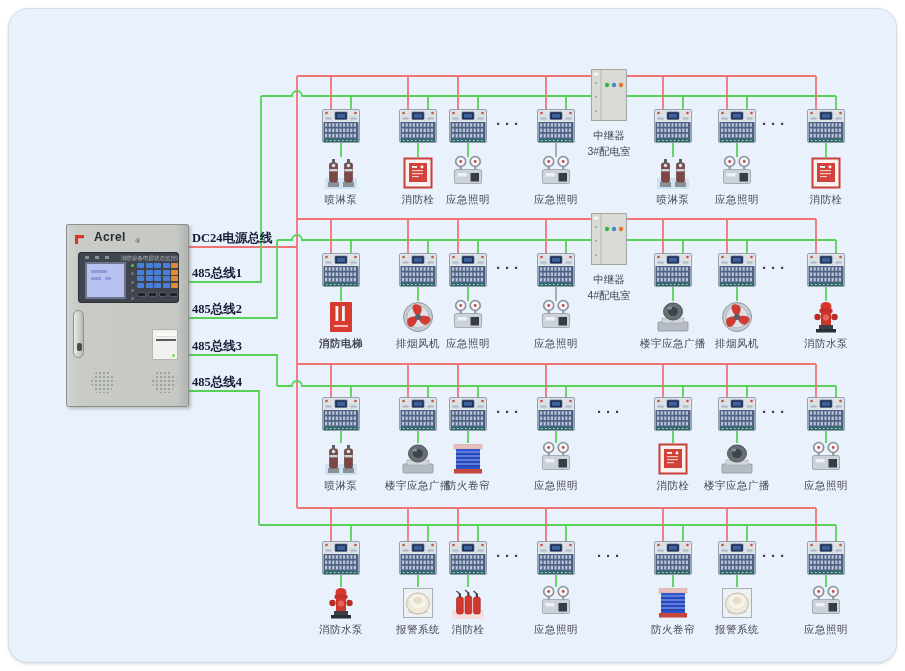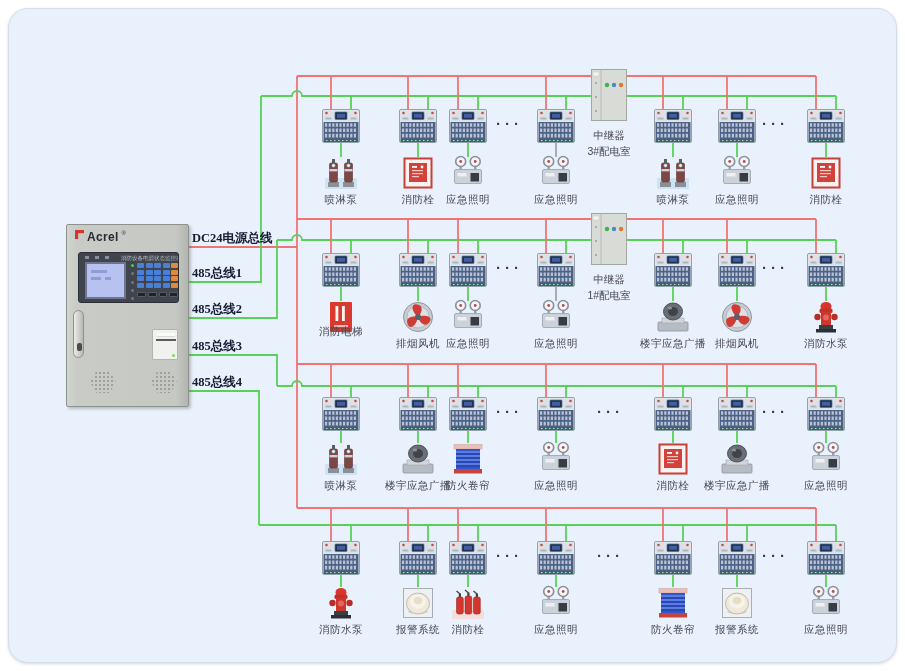--- a/index.html
+++ b/index.html
@@ -16,21 +16,21 @@
   .rep-label{position:absolute;width:80px;text-align:center;font-size:10.5px;
     color:#474750;line-height:13px}
   .bus-label{position:absolute;font-family:"Liberation Serif","DejaVu Serif",serif;
     font-weight:bold;font-size:12.5px;color:#141b33;white-space:nowrap}
   .dots{position:absolute;font-weight:bold;font-size:15px;color:#3c3c42;letter-spacing:4px}
 
   
   #panel{position:absolute;left:57px;top:215px;width:123px;height:183px;
     background:linear-gradient(90deg,#d2d4cf 0%,#c9cbc6 8%,#c6c8c3 90%,#b2b4af 100%);
     border:1px solid #8f928c;border-radius:2px;box-shadow:2px 2px 3px rgba(90,95,90,.35)}
-  .brand{position:absolute;left:8px;top:5px;height:14px;display:flex;align-items:flex-start;gap:3px}
+  .brand{position:absolute;left:8px;top:5px;height:14px;display:flex;align-items:flex-end;gap:10px}
   .brand-mark{width:9px;height:9px;background:#d5352c;display:inline-block;
     clip-path:polygon(0 0,100% 0,100% 35%,35% 35%,35% 100%,0 100%)}
   .brand-text{font-weight:bold;font-size:12px;color:#272c34;letter-spacing:.3px}
   .brand sup{font-size:6px;color:#272c34;vertical-align:top}
   .bezel{position:absolute;left:11px;top:27px;width:101px;height:51px;background:#40454d;
     border:1px solid #2b2f35;border-radius:3px}
   .bezel-title{position:absolute;left:42px;top:2px;width:57px;font-size:5.5px;
     color:#b7bdc6;white-space:nowrap;overflow:hidden}
   .bezel-screws{position:absolute;left:6px;top:3px;width:30px;height:3px;
     background:repeating-linear-gradient(90deg,#8a9099 0 4px,transparent 4px 10px)}
@@ -481,21 +481,21 @@
   </g>
   <rect x="1.5" y="30" width="35" height="3" fill="#2e6b66"></rect>
   <line x1="4" y1="31.5" x2="34" y2="31.5" stroke="#bcd8d2" stroke-width="1" stroke-dasharray="1.5 2.5"></line>
 </svg></div>
         <div class="node" style="left: 314px; top: 290px;"><svg viewBox="0 0 36 36" width="36" height="36">
             <rect x="7" y="3" width="22" height="30" rx="1" fill="#d93a30"></rect>
   <rect x="12.5" y="7" width="2.8" height="15" fill="#ffffff" opacity="0.95"></rect>
   <rect x="19" y="7" width="2.8" height="15" fill="#ffffff" opacity="0.95"></rect>
   <rect x="11" y="26" width="14" height="2" fill="#f6b9b4"></rect>
           </svg></div>
-        <div class="dev-label" style="left: 284px; top: 316px;">消防电梯</div>
+        <div class="dev-label" style="left: 284px; top: 328px; font-weight: bold;">消防电梯</div>
         <div class="node" style="left: 390px; top: 244px;"><svg viewBox="0 0 38 34" width="38" height="34">
   <rect x="0.5" y="0.5" width="37" height="33" rx="1.5" fill="#e6eaef" stroke="#95a0ac"></rect>
   <rect x="1.5" y="1.5" width="35" height="11" fill="#dce1e8"></rect>
   <circle cx="4.5" cy="4" r="1.3" fill="#cc4a42"></circle>
             <circle cx="33.5" cy="4" r="1.3" fill="#cc4a42"></circle>
   <rect x="13" y="3" width="12" height="7.5" rx="0.8" fill="#20304e" stroke="#5b6b8c" stroke-width="0.7"></rect>
   <rect x="15" y="4.8" width="8" height="4" fill="#3d5fa3"></rect>
   <rect x="3.5" y="8.5" width="6" height="2" fill="#aeb6c0"></rect>
             <rect x="28.5" y="8.5" width="6" height="2" fill="#aeb6c0"></rect>
   <rect x="1.5" y="13" width="35" height="17" fill="#4d6186"></rect>
@@ -584,21 +584,21 @@
   <line x1="10" y1="1" x2="10" y2="51" stroke="#b8bab4"></line>
   <rect x="2" y="3" width="6" height="4" fill="#f2f2ef" stroke="#c8c8c2" stroke-width="0.5"></rect>
   <circle cx="5" cy="14" r="1" fill="#9a9c96"></circle>
             <circle cx="5" cy="28" r="1" fill="#9a9c96"></circle>
             <circle cx="5" cy="42" r="1" fill="#9a9c96"></circle>
   <circle cx="16" cy="16" r="2.2" fill="#3cb44a"></circle>
             <circle cx="23" cy="16" r="2.2" fill="#4f86c6"></circle>
             <circle cx="30" cy="16" r="2.2" fill="#e0762e"></circle>
 </svg></div>
         <div class="rep-label" style="left: 560px; top: 264px;">中继器</div>
-        <div class="rep-label" style="left: 560px; top: 280px;">1#配电室</div>
+        <div class="rep-label" style="left: 560px; top: 280px;">4#配电室</div>
         <div class="node" style="left: 645px; top: 244px;"><svg viewBox="0 0 38 34" width="38" height="34">
   <rect x="0.5" y="0.5" width="37" height="33" rx="1.5" fill="#e6eaef" stroke="#95a0ac"></rect>
   <rect x="1.5" y="1.5" width="35" height="11" fill="#dce1e8"></rect>
   <circle cx="4.5" cy="4" r="1.3" fill="#cc4a42"></circle>
             <circle cx="33.5" cy="4" r="1.3" fill="#cc4a42"></circle>
   <rect x="13" y="3" width="12" height="7.5" rx="0.8" fill="#20304e" stroke="#5b6b8c" stroke-width="0.7"></rect>
   <rect x="15" y="4.8" width="8" height="4" fill="#3d5fa3"></rect>
   <rect x="3.5" y="8.5" width="6" height="2" fill="#aeb6c0"></rect>
             <rect x="28.5" y="8.5" width="6" height="2" fill="#aeb6c0"></rect>
   <rect x="1.5" y="13" width="35" height="17" fill="#4d6186"></rect>

